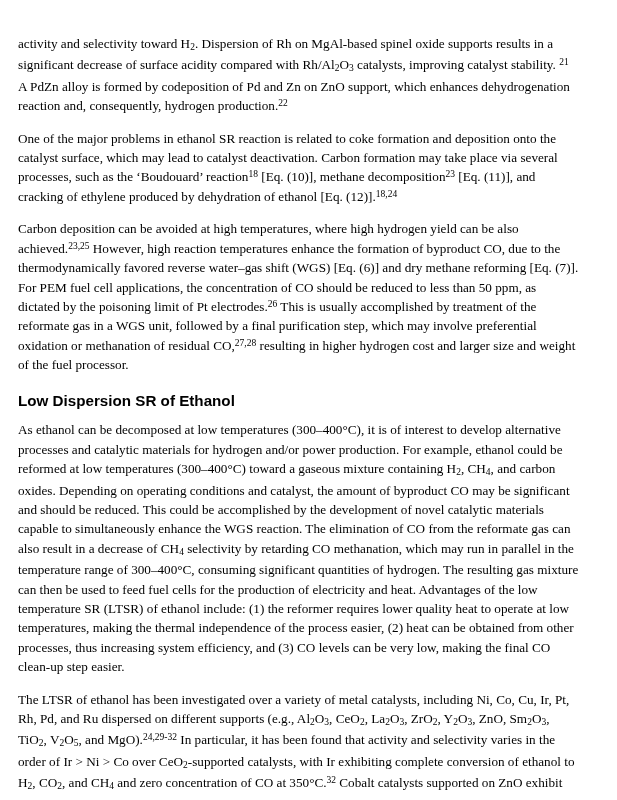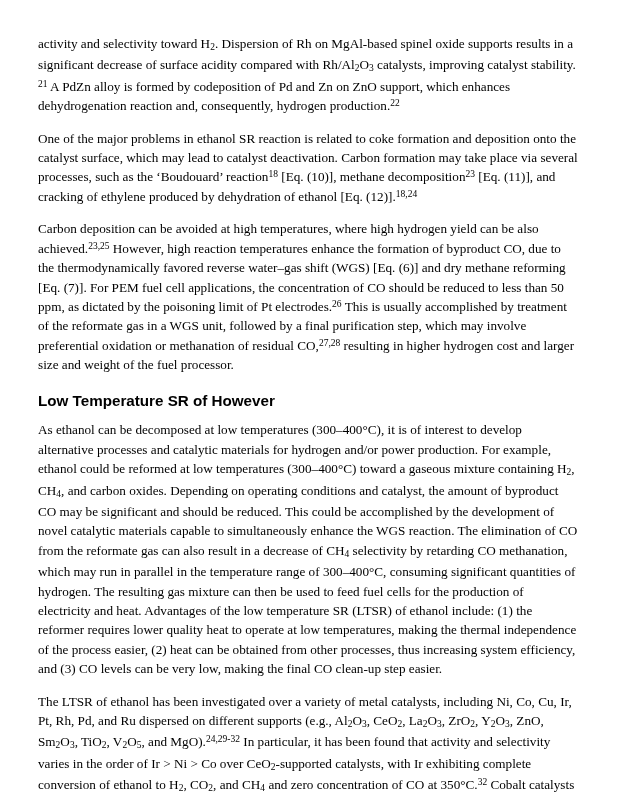--- a/index.html
+++ b/index.html
@@ -11,21 +11,21 @@
     width: 617px;
     height: 800px;
     font-family: "Liberation Serif", serif;
     color: #000000;
     overflow: hidden;
   }
   .page {
     box-sizing: border-box;
     width: 617px;
     height: 800px;
-    padding: 34px 38px 10px 38px;
+    padding: 34px 38px 10px 18px;
     background: #ffffff;
   }
   p.para {
     margin: 0 0 13px 0;
     font-size: 13.2px;
     line-height: 1.47;
     text-align: left;
   }
   h2.heading {
     margin: 16px 0 10px 0;
@@ -41,20 +41,20 @@
 <body>
 
 <div class="page">
 
   <div id="block-top">
       <p class="para"><span>activity and selectivity toward H</span><sub>2</sub><span>. Dispersion of Rh on MgAl-based spinel oxide supports results in a significant decrease of surface acidity compared with Rh/Al</span><sub>2</sub><span>O</span><sub>3</sub><span> catalysts, improving catalyst stability. </span><sup>21</sup><span> A PdZn alloy is formed by codeposition of Pd and Zn on ZnO support, which enhances dehydrogenation reaction and, consequently, hydrogen production.</span><sup>22</sup></p>
       <p class="para"><span>One of the major problems in ethanol SR reaction is related to coke formation and deposition onto the catalyst surface, which may lead to catalyst deactivation. Carbon formation may take place via several processes, such as the ‘Boudouard’ reaction</span><sup>18</sup><span> [Eq. (10)], methane decomposition</span><sup>23</sup><span> [Eq. (11)], and cracking of ethylene produced by dehydration of ethanol [Eq. (12)].</span><sup>18,24</sup></p>
       <p class="para"><span>Carbon deposition can be avoided at high temperatures, where high hydrogen yield can be also achieved.</span><sup>23,25</sup><span> However, high reaction temperatures enhance the formation of byproduct CO, due to the thermodynamically favored reverse water–gas shift (WGS) [Eq. (6)] and dry methane reforming [Eq. (7)]. For PEM fuel cell applications, the concentration of CO should be reduced to less than 50 ppm, as dictated by the poisoning limit of Pt electrodes.</span><sup>26</sup><span> This is usually accomplished by treatment of the reformate gas in a WGS unit, followed by a final purification step, which may involve preferential oxidation or methanation of residual CO,</span><sup>27,28</sup><span> resulting in higher hydrogen cost and larger size and weight of the fuel processor.</span></p>
     </div>
 
-  <h2 class="heading">Low Temperature SR of However</h2>
+  <h2 class="heading">Low Dispersion SR of Ethanol</h2>
 
   <div id="block-bottom">
       <p class="para"><span>As ethanol can be decomposed at low temperatures (300–400°C), it is of interest to develop alternative processes and catalytic materials for hydrogen and/or power production. For example, ethanol could be reformed at low temperatures (300–400°C) toward a gaseous mixture containing H</span><sub>2</sub><span>, CH</span><sub>4</sub><span>, and carbon oxides. Depending on operating conditions and catalyst, the amount of byproduct CO may be significant and should be reduced. This could be accomplished by the development of novel catalytic materials capable to simultaneously enhance the WGS reaction. The elimination of CO from the reformate gas can also result in a decrease of CH</span><sub>4</sub><span> selectivity by retarding CO methanation, which may run in parallel in the temperature range of 300–400°C, consuming significant quantities of hydrogen. The resulting gas mixture can then be used to feed fuel cells for the production of electricity and heat. Advantages of the low temperature SR (LTSR) of ethanol include: (1) the reformer requires lower quality heat to operate at low temperatures, making the thermal independence of the process easier, (2) heat can be obtained from other processes, thus increasing system efficiency, and (3) CO levels can be very low, making the final CO clean-up step easier.</span></p>
       <p class="para"><span>The LTSR of ethanol has been investigated over a variety of metal catalysts, including Ni, Co, Cu, Ir, Pt, Rh, Pd, and Ru dispersed on different supports (e.g., Al</span><sub>2</sub><span>O</span><sub>3</sub><span>, CeO</span><sub>2</sub><span>, La</span><sub>2</sub><span>O</span><sub>3</sub><span>, ZrO</span><sub>2</sub><span>, Y</span><sub>2</sub><span>O</span><sub>3</sub><span>, ZnO, Sm</span><sub>2</sub><span>O</span><sub>3</sub><span>, TiO</span><sub>2</sub><span>, V</span><sub>2</sub><span>O</span><sub>5</sub><span>, and MgO).</span><sup>24,29-32</sup><span> In particular, it has been found that activity and selectivity varies in the order of Ir &gt; Ni &gt; Co over CeO</span><sub>2</sub><span>-supported catalysts, with Ir exhibiting complete conversion of ethanol to H</span><sub>2</sub><span>, CO</span><sub>2</sub><span>, and CH</span><sub>4</sub><span> and zero concentration of CO at 350°C.</span><sup>32</sup><span> Cobalt catalysts supported on ZnO exhibit high activity and selectivity toward H</span><span>,</span></p>
     </div>
 
 </div>
 
 </body></html>

